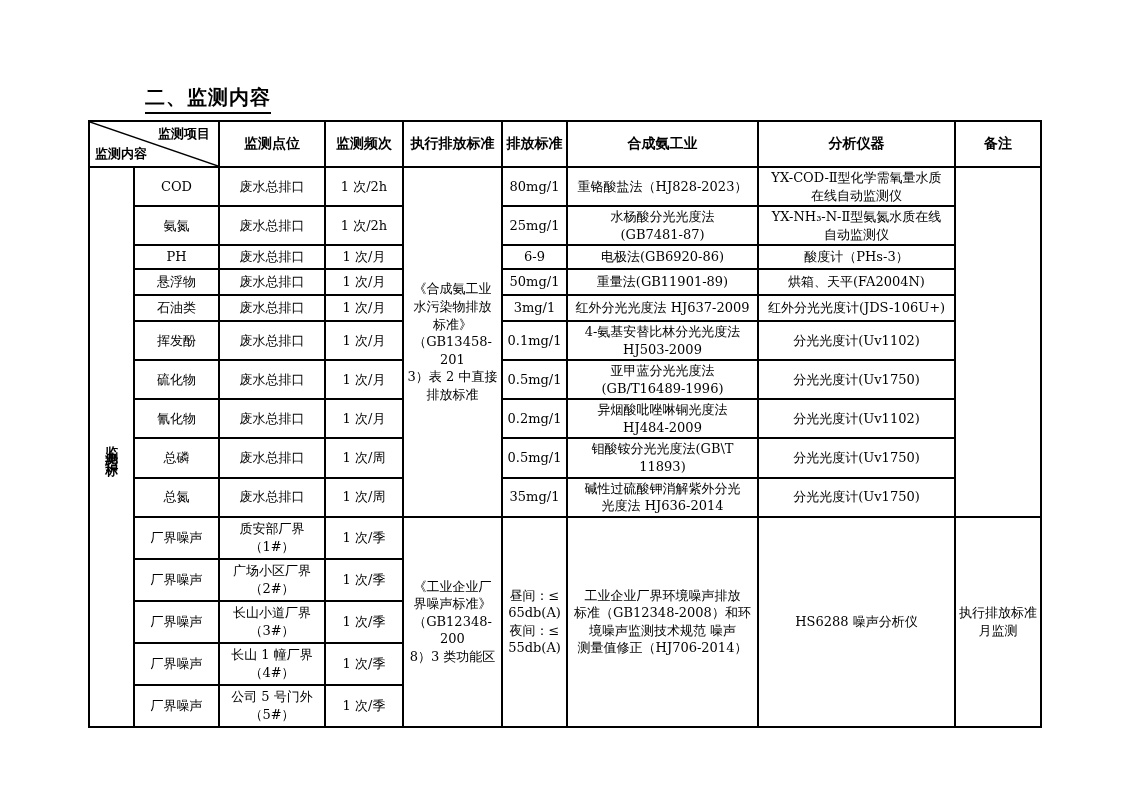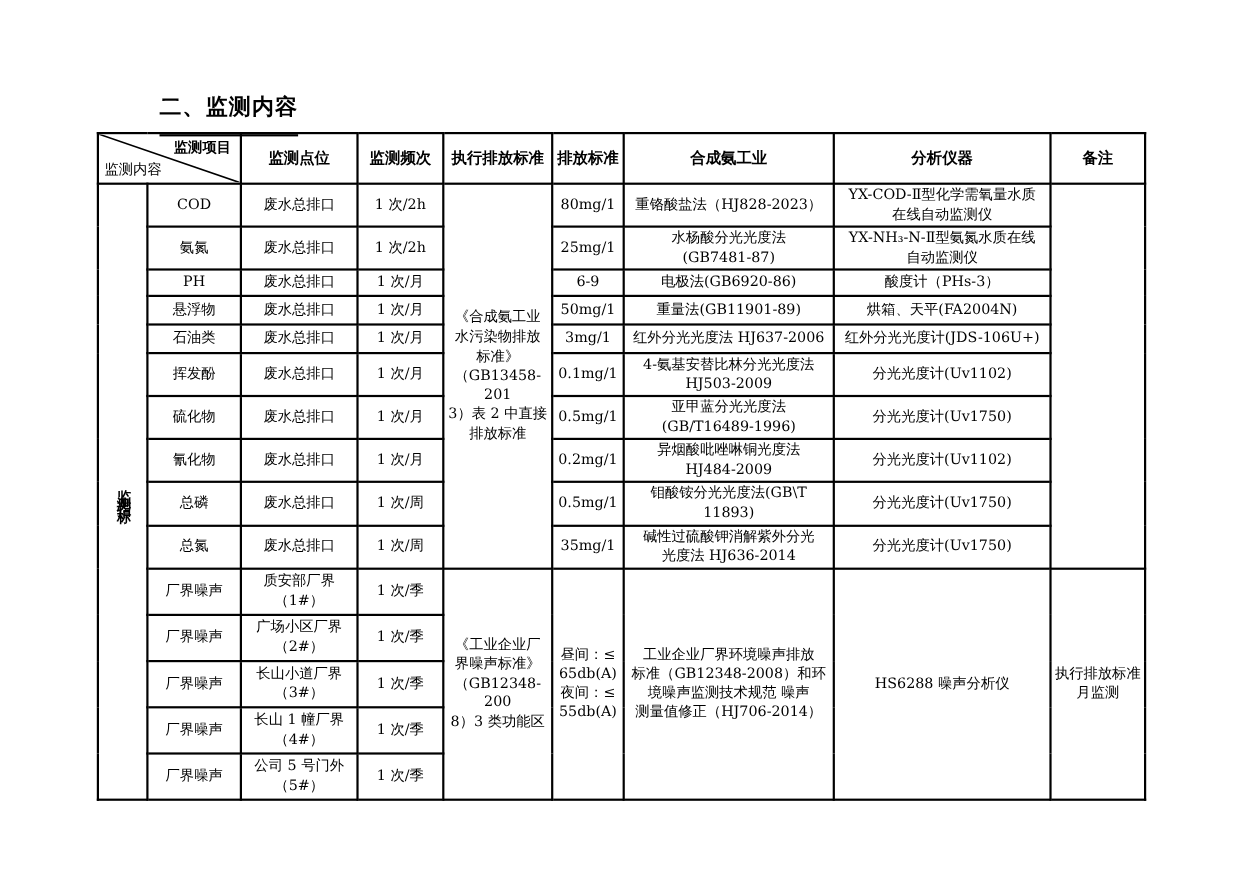--- a/index.html
+++ b/index.html
@@ -3,41 +3,41 @@
 <meta charset="utf-8">
 <style>
   html,body{margin:0;padding:0;}
   body{
     width:1121px;height:793px;background:#ffffff;position:relative;
     font-family:"DejaVu Serif","Liberation Serif",serif;color:#000;
   }
   .doc-title{
     position:absolute;left:145px;top:84px;
     font-size:20px;font-weight:bold;letter-spacing:1px;
-    border-bottom:2px solid #000;padding-bottom:11px;
+    border-bottom:2px solid #000;padding-bottom:1px;
   }
   table.monitor{
     position:absolute;left:88px;top:120px;width:952px;
     border-collapse:collapse;table-layout:fixed;
   }
   table.monitor th,table.monitor td{
     border:2px solid #000;text-align:center;vertical-align:middle;
     padding:1px 2px;overflow:hidden;
   }
   table.monitor th{font-size:14px;font-weight:bold;}
   table.monitor td{font-size:13px;line-height:1.35;white-space:pre-line;}
   td.vlabel{
     font-weight:bold;font-size:17px;
     writing-mode:vertical-lr;text-orientation:upright;
     letter-spacing:6px;padding:0 10px;
   }
   th.diag{position:relative;padding:0;margin-top:41px;}
   th.diag svg{position:absolute;left:0;top:0;width:100%;height:100%;}
   .diag-top{position:absolute;top:3px;right:8px;font-size:13px;font-weight:bold;}
-  .diag-bottom{position:absolute;bottom:3px;left:5px;font-size:13px;font-weight:normal;}
+  .diag-bottom{position:absolute;bottom:3px;left:5px;font-size:13px;font-weight:bold;}
   td.limit-noise{text-align:left;padding-left:4px;}
   col.c0{width:45px}col.c1{width:85px}col.c2{width:106px}col.c3{width:78px}
   col.c4{width:99px}col.c5{width:65px}col.c6{width:191px}col.c7{width:197px}
   col.c8{width:86px}
 </style>
 </head>
 <body>
 
 <div class="doc-title">二、监测内容</div>
 
@@ -113,21 +113,21 @@
     <td>1 次/月</td>
     <td>50mg/1</td>
     <td>重量法(GB11901-89)</td>
     <td>烘箱、天平(FA2004N)</td>
   </tr>
   <tr style="height:26px">
     <td>石油类</td>
     <td>废水总排口</td>
     <td>1 次/月</td>
     <td>3mg/1</td>
-    <td>红外分光光度法 HJ637-2006</td>
+    <td>红外分光光度法 HJ637-2009</td>
     <td>红外分光光度计(JDS-106U+)</td>
   </tr>
   <tr style="height:34px">
     <td>挥发酚</td>
     <td>废水总排口</td>
     <td>1 次/月</td>
     <td>0.1mg/1</td>
     <td>4-氨基安替比林分光光度法
 HJ503-2009</td>
     <td>分光光度计(Uv1102)</td>

